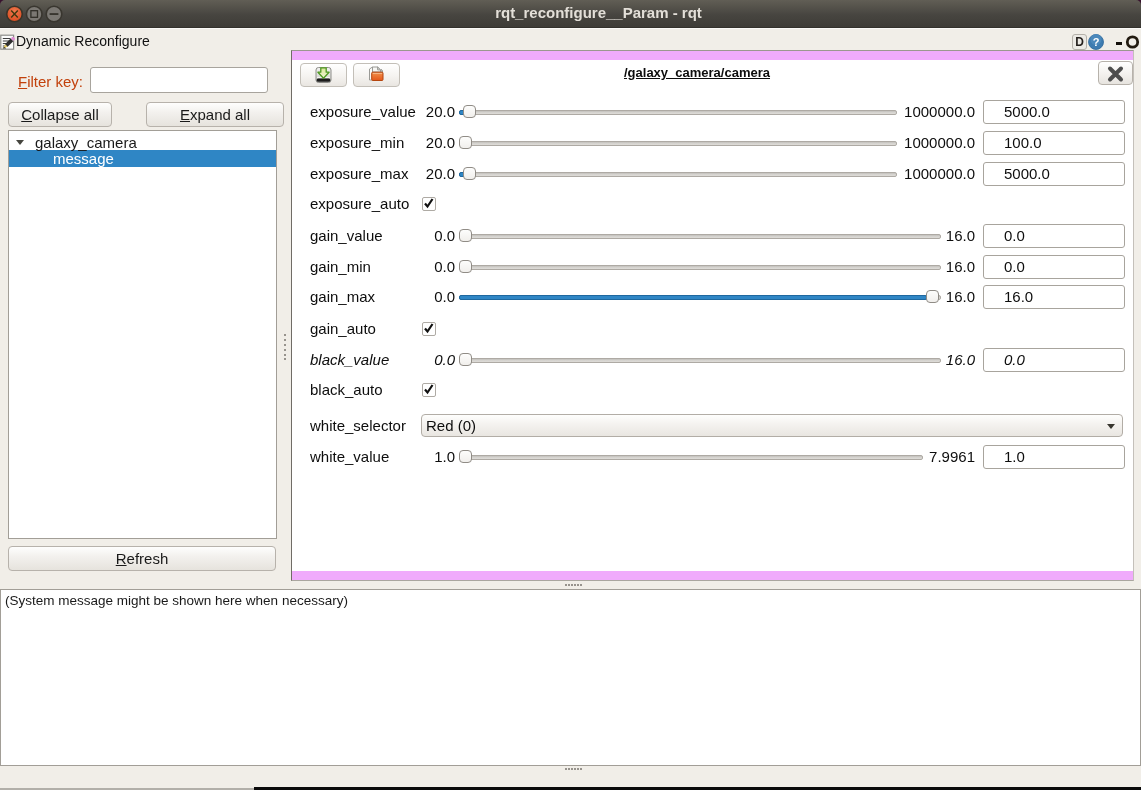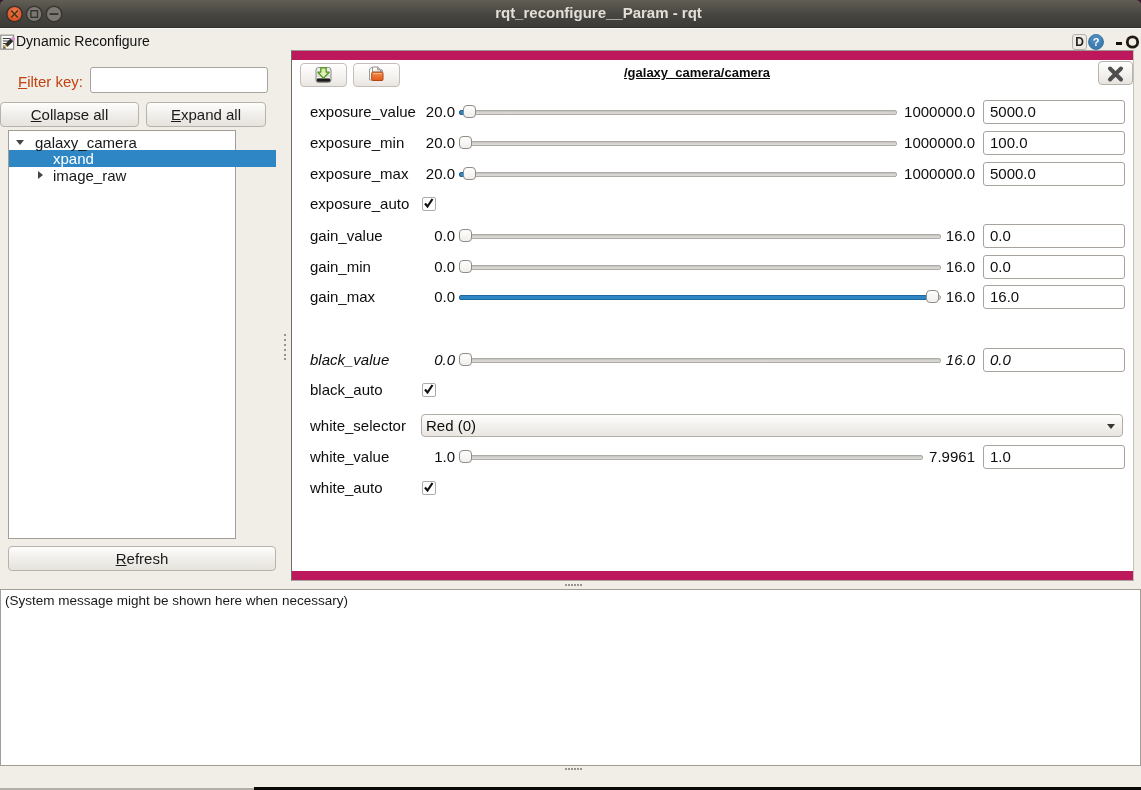--- a/index.html
+++ b/index.html
@@ -24,51 +24,51 @@
 #minus-ic { left:1116px; top:42px; width:6px; height:3px; background:#14100c; }
 #o-ic { left:1125px; top:34px; }
 
 
 #filter-label { left:18px; top:73px; font-size:15px; color:#c2410c; }
 #filter-input { left:90px; top:67px; width:178px; height:26px; background:#fff;
   border:1px solid #a8a49d; border-radius:3px; }
 .pbtn { height:25px; background:linear-gradient(#fefefd,#f3f1ee 40%,#e6e3dd);
   border:1px solid #b7b2ab; border-radius:4px; font-size:15px; color:#1a1a1a;
   text-align:center; line-height:24px; }
-#btn-collapse { left:0; top:102px; width:139px; }
-#btn-expand { left:146px; top:102px; width:120px; }
-#tree { left:8px; top:130px; width:228px; height:409px; background:#fff;
+#btn-collapse { left:8px; top:102px; width:104px; }
+#btn-expand { left:146px; top:102px; width:138px; }
+#tree { left:8px; top:130px; width:269px; height:409px; background:#fff;
   border:1px solid #a29e97; }
 .trow { position:absolute; left:1px; width:266px; height:17px; font-size:15px; color:#191919; line-height:16px; }
 #sel-row { position:absolute; left:0px; top:19px; width:267px; height:17px; background:#2f86c5; }
 .tri-d { position:absolute; width:0; height:0; border-left:4px solid transparent;
   border-right:4px solid transparent; border-top:5px solid #45453f; }
 .tri-r { position:absolute; width:0; height:0; border-top:4px solid transparent;
   border-bottom:4px solid transparent; border-left:5px solid #45453f; }
 #refresh-btn { left:8px; top:546px; width:268px; }
 
 
-#panel { left:291px; top:50px; width:843px; height:531px; background:#be185d;
+#panel { left:291px; top:50px; width:843px; height:531px; background:#f0abfc;
   border-top:1px solid #9b978f; border-left:1px solid #706c66; border-right:1px solid #c4c0ba; border-bottom:1px solid #aaa69f; }
 #panel-white { position:absolute; left:0px; top:9px; width:841px; height:511px; background:#fff; }
 .tbtn { position:absolute; height:24px; width:47px; background:linear-gradient(#fff,#f5f3f0 55%,#e9e6e1);
   border:1px solid #c3bfb8; border-radius:4px; }
 #panel-title { position:absolute; left:0; top:14px; width:810px; text-align:center;
   font-size:13px; font-weight:bold; text-decoration:underline; color:#0c0c0c; }
 #close-btn { position:absolute; left:806px; top:10px; width:35px; height:24px;
   background:linear-gradient(#fff,#f3f1ee 55%,#e7e4df); border:1px solid #b7b2ab; border-radius:4px; }
 
 
 .prow { position:absolute; left:18px; width:810px; height:24px; }
 .plabel { position:absolute; left:0px; top:3px; font-size:15px; color:#0d0d0d; line-height:17px; }
 .pmin { position:absolute; left:83px; top:3px; width:62px; text-align:right; font-size:15px; color:#0d0d0d; line-height:17px; }
 .pmax { position:absolute; top:3px; width:90px; text-align:right; font-size:15px; color:#0d0d0d; line-height:17px; }
 .pinput { position:absolute; left:673px; top:0px; width:142px; height:24px; background:#fff;
   border:1px solid #a8a49d; border-radius:3px; font-size:15px; color:#0d0d0d;
-  line-height:22px; padding-left:6px; }
+  line-height:22px; padding-left:20px; }
 .groove { position:absolute; height:5px; background:linear-gradient(#c2c0bc,#d9d7d3 60%,#dddbd7);
   border:1px solid #aeaaa4; border-radius:2px; }
 .gfill { position:absolute; height:5px; background:#2f86c5; border:1px solid #1f689f; border-radius:2px; }
 .handle { position:absolute; top:-6px; width:13px; height:13px;
   background:linear-gradient(#fdfdfc,#f1efec); border:1px solid #908c86; border-radius:4px; }
 .cbox { position:absolute; width:14px; height:14px; background:#fff; border:1px solid #aeaaa4;
   border-radius:2px; }
 </style>
 </head>
 <body>
@@ -133,25 +133,21 @@
 <div id="btn-collapse" class="pbtn abs"><span style="text-decoration:underline">C</span>ollapse all</div>
 <div id="btn-expand" class="pbtn abs"><span style="text-decoration:underline">E</span>xpand all</div>
 
 <div id="tree" class="abs">
   <div id="sel-row"></div>
   <div class="trow" style="top:3px;">
       <span class="tri-d" style="left:6px;top:6px;"></span>
       <span style="position:absolute;left:25px;top:1px;">galaxy_camera</span>
     </div>
   <div class="trow" style="top:19px;color:#fff;">
-      <span style="position:absolute;left:43px;top:1px;">xpand</span>
-    </div>
-  <div class="trow" style="top:36px;">
-      <span class="tri-r" style="left:28px;top:4px;"></span>
-      <span style="position:absolute;left:43px;top:1px;">image_raw</span>
+      <span style="position:absolute;left:43px;top:1px;">message</span>
     </div>
 </div>
 
 <div id="refresh-btn" class="pbtn abs"><span style="text-decoration:underline">R</span>efresh</div>
 
 <div id="panel" class="abs">
   <div id="panel-white"></div>
   <div class="tbtn" style="left:8px;top:12px;">
     <svg width="45" height="22" viewBox="0 0 45 22">
         <g transform="translate(14.5,3)">
@@ -256,20 +252,28 @@
   <div class="prow" style="top:234px;">
       <span class="plabel">gain_max</span>
       <span class="pmin">0.0</span>
       <div class="groove" style="left:149px;top:10px;width:482px;">
         <div class="gfill" style="left:-1px;top:-1px;width:468px;"></div>
         <div class="handle" style="left:466px;"></div>
       </div>
       <span class="pmax" style="left:575px;">16.0</span>
       <div class="pinput">16.0</div>
     </div>
+  <div class="prow" style="top:271px;height:16px;">
+      <span class="plabel" style="top:-2px;">gain_auto</span>
+      <div class="cbox" style="left:112px;top:0px;">
+        <svg width="14" height="16" viewBox="0 0 14 16" style="position:absolute;left:-1px;top:-3px;">
+          <path d="M3 8.5 L5.5 11.5 L10.5 4" stroke="#111" stroke-width="2.2" fill="none"></path>
+        </svg>
+      </div>
+    </div>
   <div class="prow" style="top:297px;font-style:italic;">
       <span class="plabel">black_value</span>
       <span class="pmin">0.0</span>
       <div class="groove" style="left:149px;top:10px;width:482px;">
         <div class="handle" style="left:-1px;"></div>
       </div>
       <span class="pmax" style="left:575px;">16.0</span>
       <div class="pinput">0.0</div>
     </div>
   <div class="prow" style="top:332px;height:16px;">
@@ -286,28 +290,20 @@
     </div>
   <div class="prow" style="top:394px;">
       <span class="plabel">white_value</span>
       <span class="pmin">1.0</span>
       <div class="groove" style="left:149px;top:10px;width:464px;">
         <div class="handle" style="left:-1px;"></div>
       </div>
       <span class="pmax" style="left:575px;">7.9961</span>
       <div class="pinput">1.0</div>
     </div>
-  <div class="prow" style="top:430px;height:16px;">
-      <span class="plabel" style="top:-2px;">white_auto</span>
-      <div class="cbox" style="left:112px;top:0px;">
-        <svg width="14" height="16" viewBox="0 0 14 16" style="position:absolute;left:-1px;top:-3px;">
-          <path d="M3 8.5 L5.5 11.5 L10.5 4" stroke="#111" stroke-width="2.2" fill="none"></path>
-        </svg>
-      </div>
-    </div>
 </div>
 
 <div class="abs" style="left:565px;top:584px;width:2px;height:2px;background:#97938d;box-shadow:3px 0 #97938d,6px 0 #97938d,9px 0 #97938d,12px 0 #97938d,15px 0 #97938d;"></div>
 <div class="abs" style="left:565px;top:768px;width:2px;height:2px;background:#97938d;box-shadow:3px 0 #97938d,6px 0 #97938d,9px 0 #97938d,12px 0 #97938d,15px 0 #97938d;"></div>
 <div class="abs" style="left:284px;top:334px;width:2px;height:2px;background:#97938d;box-shadow:0 5px #97938d,0 10px #97938d,0 15px #97938d,0 20px #97938d,0 24px #97938d;"></div>
 
 <div id="msg-area" class="abs" style="left:0;top:589px;width:1141px;height:177px;background:#fff;border:1px solid #a29e97;">
   <div style="position:absolute;left:4px;top:3px;font-size:13.5px;color:#1a1a1a;">(System message might be shown here when necessary)</div>
 </div>
 

